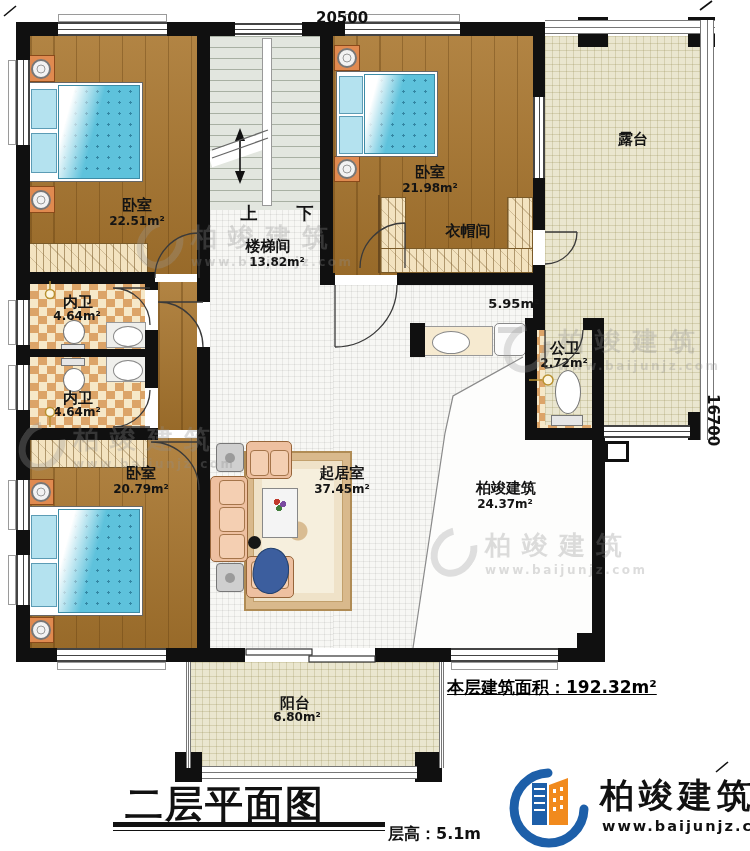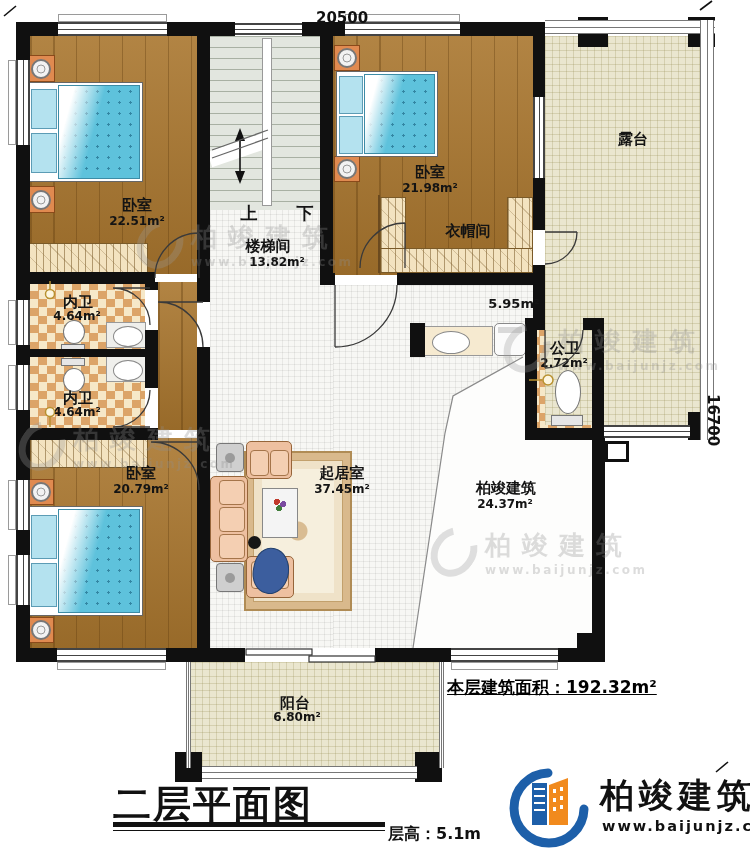--- a/index.html
+++ b/index.html
@@ -70,21 +70,21 @@
   .col{background:#101010;}
   .notch{background:#fff;border:3px solid #101010;box-sizing:border-box;}
   .stringer{position:absolute;background:#fff;border:1px solid #999;box-sizing:border-box;}
   .breakband{position:absolute;background:#fff;}
   
   .rn{position:absolute;transform:translateX(-50%);font-weight:bold;font-size:15px;color:#141414;white-space:nowrap;}
   .ra{position:absolute;transform:translateX(-50%);font-weight:bold;font-size:12px;color:#141414;white-space:nowrap;}
   .updown{position:absolute;transform:translateX(-50%);font-weight:bold;font-size:17px;color:#141414;}
   .dim{position:absolute;font-weight:bold;font-size:15px;color:#111;white-space:nowrap;}
   .note{position:absolute;font-size:17px;color:#000;font-weight:bold;white-space:nowrap;}
-  .title-cn{position:absolute;font-size:38px;font-weight:bold;color:#111;white-space:nowrap;letter-spacing:2px;}
+  .title-cn{position:absolute;font-size:38px;font-weight:bold;color:#111;white-space:nowrap;letter-spacing:2px;margin-left:12px;}
   .title-scale{position:absolute;font-size:32px;color:#111;white-space:nowrap;}
   .title-h{position:absolute;font-size:16px;font-weight:bold;color:#111;white-space:nowrap;}
   .uline{position:absolute;background:#111;}
   
   .wm{position:absolute;display:flex;align-items:center;gap:9px;opacity:.30;pointer-events:none;}
   .wm-glyph{width:30px;height:38px;border:7px solid #9a9a9a;border-radius:50%;
       border-top-color:transparent;transform:rotate(35deg);}
   .wm-big{display:block;font-size:26px;font-weight:bold;color:#8f8f8f;letter-spacing:11px;}
   .wm-small{display:block;font-size:12px;font-weight:bold;color:#8f8f8f;letter-spacing:2.5px;}
   

